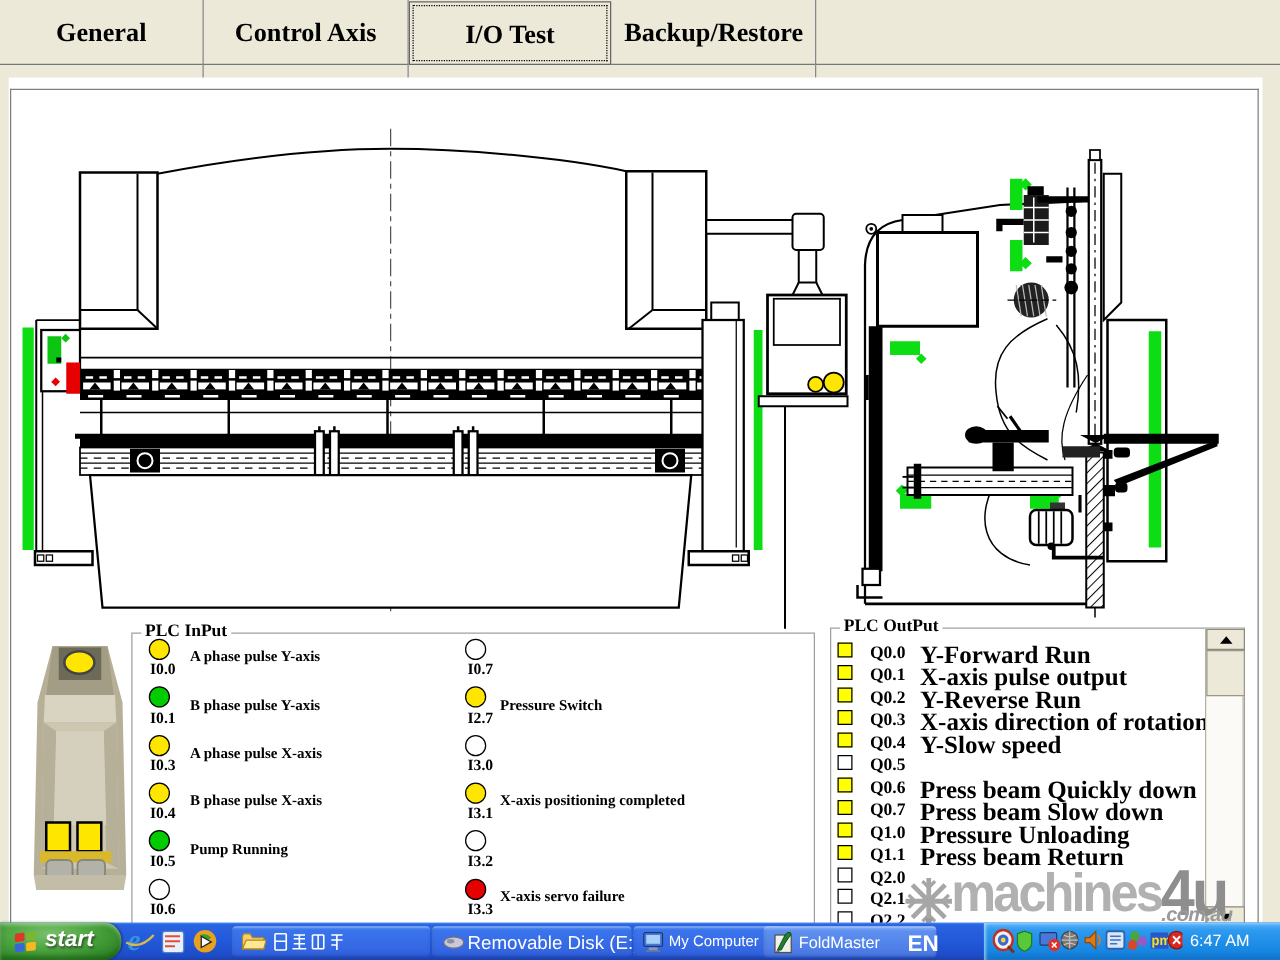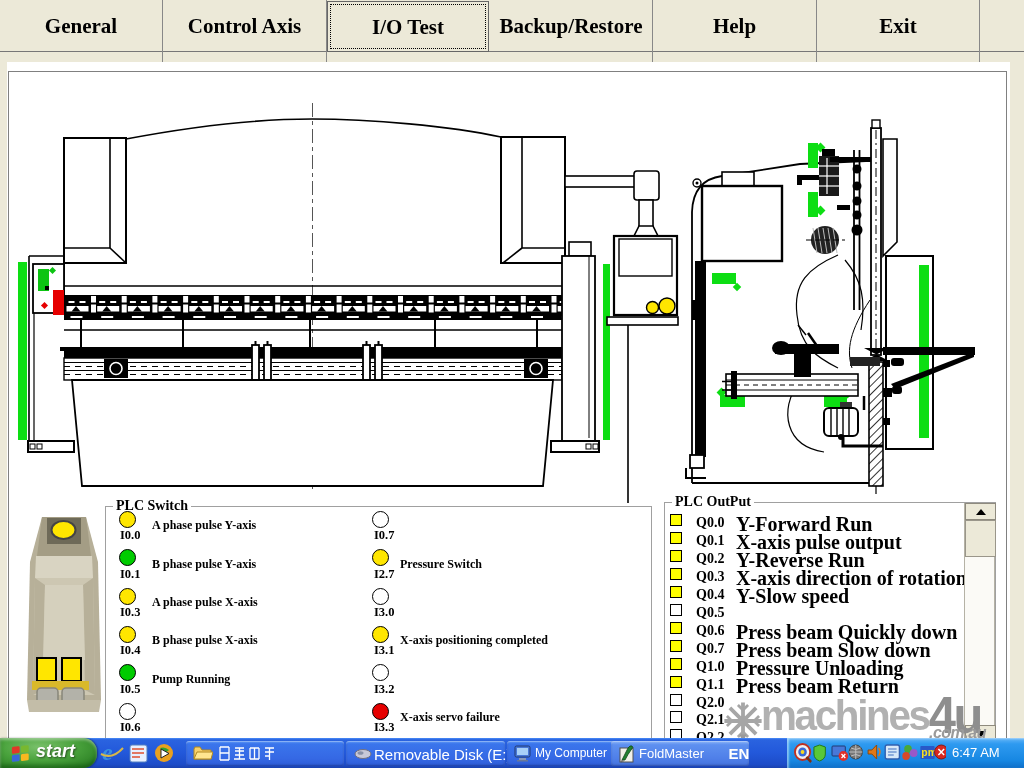--- a/index.html
+++ b/index.html
@@ -31,34 +31,32 @@
 
 #wm { position:absolute; left:761px; top:691px; font-family:"Liberation Sans",sans-serif; font-weight:bold; font-size:43px; color:#b1b1b1; letter-spacing:-2.5px; transform:scaleX(0.94); transform-origin:0 0; }
 #wm .dk { color:#8e8e8e; font-size:52px; position:relative; top:3px; line-height:0; }
 #wmsub { position:absolute; left:929px; top:724px; font-family:"Liberation Sans",sans-serif; font-weight:bold; font-style:italic; font-size:16px; color:#9a9a9a; letter-spacing:-0.5px; }
 
 #taskbar { position:absolute; left:0; top:738px; width:1024px; height:30px; background:linear-gradient(#4b8df8 0%, #2a63e0 6%, #2258da 50%, #1d4cc8 88%, #1a41ae 100%); font-family:"Liberation Sans",sans-serif; }
 #startbtn { position:absolute; left:0; top:0; width:97px; height:30px; border-radius:0 14px 14px 0; background:radial-gradient(ellipse at 40% 30%, #79c06a 0%, #4aa33d 45%, #2f8427 80%, #256f20 100%); box-shadow:inset 0 2px 3px rgba(255,255,255,.4), inset 0 -3px 4px rgba(0,60,0,.4), 1px 0 2px rgba(0,0,0,.4); }
 #startbtn span { position:absolute; left:36px; top:3px; color:#fff; font-weight:bold; font-style:italic; font-size:18px; text-shadow:1px 1px 2px rgba(0,0,0,.5); }
 .tbtn { position:absolute; top:3px; height:25px; background:linear-gradient(#5894f5 0%, #3a75ec 12%, #3568e4 70%, #2d5cd8 100%); border-radius:3px; box-shadow:inset 0 1px 1px rgba(255,255,255,.35), inset 0 -1px 2px rgba(0,0,40,.3); color:#fff; font-size:13px; }
 .tbtn .cap { position:absolute; left:28px; top:5px; white-space:nowrap; }
-#entxt { position:absolute; left:726px; top:7px; color:#fff; font-size:15px; font-weight:bold; width:26px; text-align:center; }
+#entxt { position:absolute; left:726px; top:7px; color:#fff; font-size:18px; font-weight:bold; width:26px; text-align:left; }
 #tray { position:absolute; left:787px; top:0; width:237px; height:30px; background:linear-gradient(#62b4f8 0%, #2e9af0 20%, #1787e2 75%, #0f6fc8 100%); box-shadow:inset 2px 1px 2px rgba(255,255,255,.45); }
 #clock { position:absolute; left:165px; top:7px; color:#fff; font-size:13px; }
 </style>
 </head>
 <body>
 <div id="root">
 
   <div id="tabbar"></div>
   <div class="tab" style="left:0;width:163px;">General</div>
   <div class="tab" style="left:163px;width:164px;">Control Axis</div>
   <div class="tab" style="left:490px;width:163px;">Backup/Restore</div>
-  <div class="tab" style="left:653px;width:164px;">Help</div>
-  <div class="tab" style="left:817px;width:163px;">Exit</div>
   <div id="activetab">
       <div class="dots"></div>
       <div style="position:absolute;left:0;top:0;width:100%;height:100%;text-align:center;line-height:50px;font-weight:bold;font-size:21px;">I/O Test</div>
     </div>
 
   <div id="whitepanel"></div>
   <div id="innerborder"></div>
 
   <svg id="draw" class="abs" style="left:0;top:0;" width="1024" height="768" viewBox="0 0 1024 768">
     <path d="M312.5 103 V 490" stroke="#555" stroke-width="1" fill="none" stroke-dasharray="14 4 4 4"></path>
@@ -356,21 +354,21 @@
     <rect x="37" y="658" width="19" height="23" fill="#ffe600" stroke="#000" stroke-width="2"></rect>
     <rect x="62" y="658" width="19" height="23" fill="#ffe600" stroke="#000" stroke-width="2"></rect>
     <rect x="32" y="681" width="57" height="9" fill="#d9b92a"></rect>
     <rect x="37" y="688" width="21" height="22" rx="4" fill="#b3b2a9" stroke="#88867a" stroke-width="1.5"></rect>
     <rect x="62" y="688" width="22" height="22" rx="4" fill="#b3b2a9" stroke="#88867a" stroke-width="1.5"></rect>
     <polygon points="27,700 101,700 99,712 29,712" fill="#c3bda8"></polygon>
     </g>
   </svg>
 
   <div class="groupbox" style="left:105px;top:506px;width:547px;height:262px;">
-    <div class="gblabel">PLC Switch</div>
+    <div class="gblabel">PLC InPut</div>
   </div>
   <div id="plcin">
   <div class="lamp" style="left:119px;top:511px;background:#ffe600;"></div>
   <div class="sublab" style="left:120px;top:528px;text-align:center;">I0.0</div>
   <div class="rowtext" style="left:152px;top:518px;">A phase pulse Y-axis</div>
   <div class="lamp" style="left:119px;top:548.5px;background:#00cc00;"></div>
   <div class="sublab" style="left:120px;top:566.5px;">I0.1</div>
   <div class="rowtext" style="left:152px;top:556.5px;">B phase pulse Y-axis</div>
   <div class="lamp" style="left:119px;top:588px;background:#ffe600;"></div>
   <div class="sublab" style="left:120px;top:605px;">I0.3</div>

